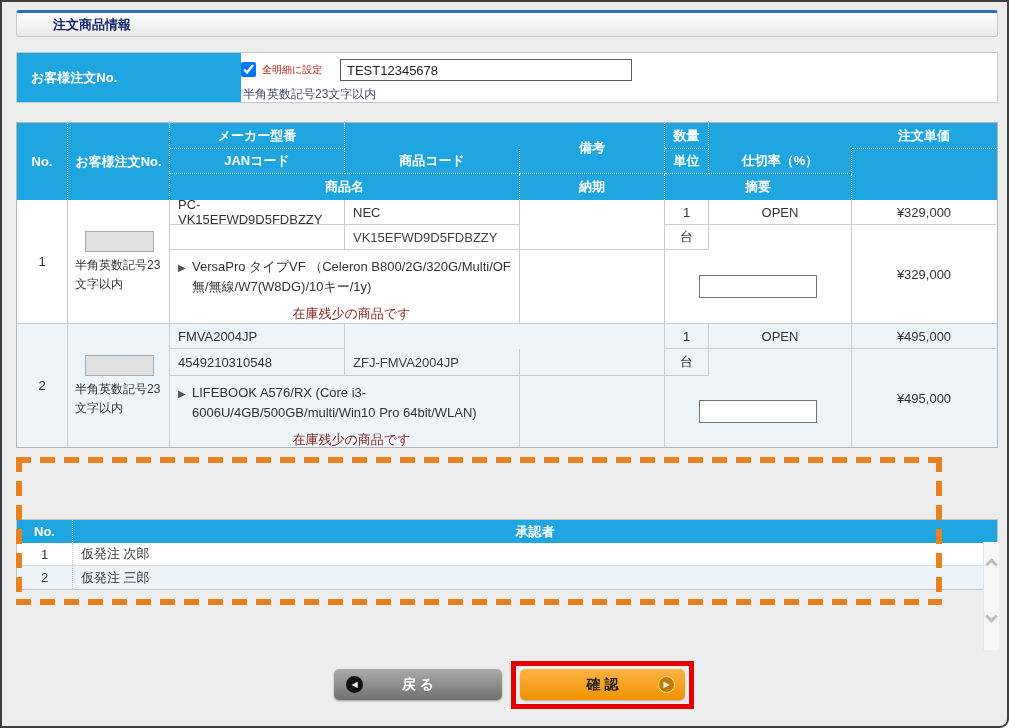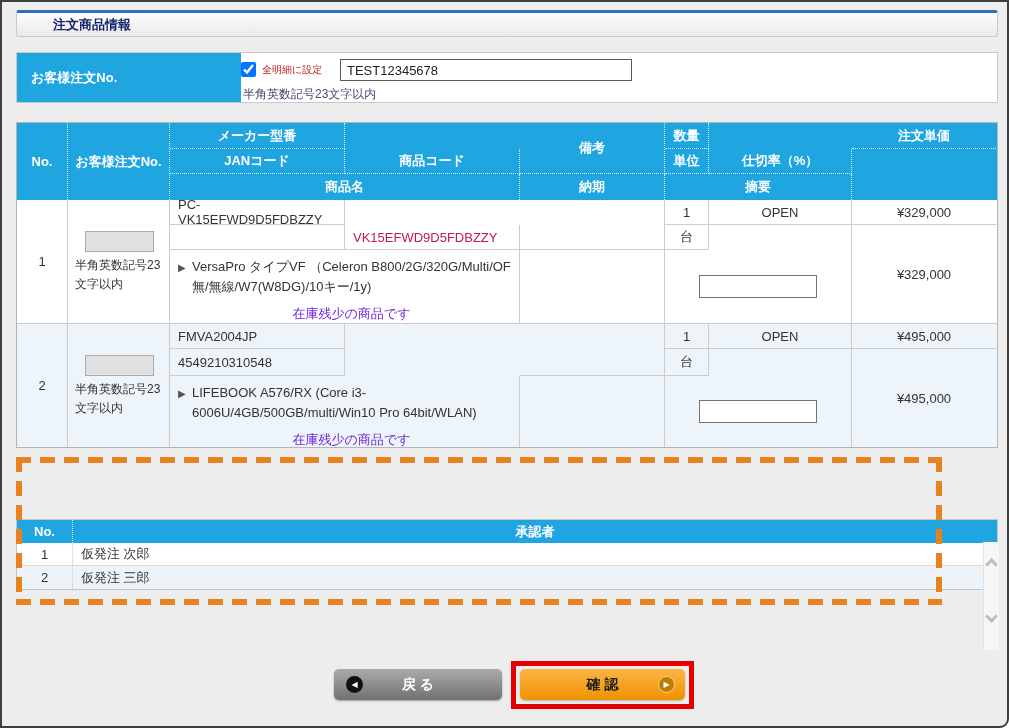--- a/index.html
+++ b/index.html
@@ -55,26 +55,26 @@
   .br { border-right:1px solid #ccc; }
   .bb { border-bottom:1px solid #ccc; }
   .cen { justify-content:center; }
   .padl { padding-left:8px; }
   .ono-cell { flex-direction:column; align-items:flex-start; padding:0 5px; }
   .ono-ghost {
     width:69px; height:21px; margin:31px 0 4px 2px;
     background:#e1e1e1; border:1px solid #ababab;
   }
   .ono-helper { font-size:12px; color:#333; line-height:1.55; padding-left:2px; }
-  .link { color:#be185d; }
+  .link { color:#404040; }
   .pname-cell { flex-direction:column; align-items:stretch; justify-content:flex-start;
     padding:7px 8px 0 8px; line-height:1.5; }
   .pname-line { display:flex; }
   .bullet { width:14px; color:#555; font-size:10px; padding-top:3px; flex:none; }
-  .stock-note { color:#6d28d9; margin:8px 0 0 14px; }
+  .stock-note { color:#7f1d1d; margin:8px 0 0 14px; }
   .remark-cell { justify-content:center; }
   .remark-input { width:118px; height:23px; border:1px solid #737373; background:#fff;
     font-size:13px; padding:1px 4px; }
   
   .dash-h { position:absolute; height:6px; z-index:6;
     background:repeating-linear-gradient(90deg,#e8821e 0 15px,transparent 15px 24px); }
   .dash-v { position:absolute; width:6px; z-index:6;
     background:repeating-linear-gradient(180deg,#e8821e 0 15px,transparent 15px 24px); }
   
   .atable {
@@ -153,20 +153,21 @@
       <div style="grid-area:3/6/4/8" class="hdr">摘要</div>
     </div>
 
     <div class="pgrid prow">
       <div style="grid-area:1/1/4/2" class="br cen">1</div>
       <div style="grid-area:1/2/4/3" class="br ono-cell">
         <div class="ono-ghost"></div>
         <div class="ono-helper">半角英数記号23文字以内</div>
       </div>
       <div style="grid-area:1/3/2/4" class="br bb padl">PC-VK15EFWD9D5FDBZZY</div>
+      <div style="grid-area:1/4/2/5" class="br bb padl">NEC</div>
       <div style="grid-area:1/5/3/6" class="br bb"></div>
       <div style="grid-area:1/6/2/7" class="br bb cen">1</div>
       <div style="grid-area:1/7/2/8" class="br bb cen">OPEN</div>
       <div style="grid-area:1/8/2/9" class="bb cen">¥329,000</div>
       <div style="grid-area:2/3/3/4" class="br bb padl"></div>
       <div style="grid-area:2/4/3/5" class="br bb padl link">VK15EFWD9D5FDBZZY</div>
       <div style="grid-area:2/6/3/7" class="br bb cen">台</div>
       <div style="grid-area:2/7/3/8" class="br"></div>
       <div style="grid-area:2/8/4/9" class="cen">¥329,000</div>
       <div style="grid-area:3/3/4/5" class="br pname-cell">
@@ -187,20 +188,21 @@
       <div style="grid-area:1/2/4/3" class="br ono-cell">
         <div class="ono-ghost"></div>
         <div class="ono-helper">半角英数記号23文字以内</div>
       </div>
       <div style="grid-area:1/3/2/4" class="br bb padl">FMVA2004JP</div>
       <div style="grid-area:1/5/3/6" class="br bb"></div>
       <div style="grid-area:1/6/2/7" class="br bb cen">1</div>
       <div style="grid-area:1/7/2/8" class="br bb cen">OPEN</div>
       <div style="grid-area:1/8/2/9" class="bb cen">¥495,000</div>
       <div style="grid-area:2/3/3/4" class="br bb padl">4549210310548</div>
+      <div style="grid-area:2/4/3/5" class="br bb padl link">ZFJ-FMVA2004JP</div>
       <div style="grid-area:2/6/3/7" class="br bb cen">台</div>
       <div style="grid-area:2/7/3/8" class="br"></div>
       <div style="grid-area:2/8/4/9" class="cen">¥495,000</div>
       <div style="grid-area:3/3/4/5" class="br pname-cell">
         <div class="pname-line">
           <span class="bullet">▶</span>
           <span>LIFEBOOK A576/RX (Core i3-6006U/4GB/500GB/multi/Win10 Pro 64bit/WLAN)</span>
         </div>
         <div class="stock-note">在庫残少の商品です</div>
       </div>

